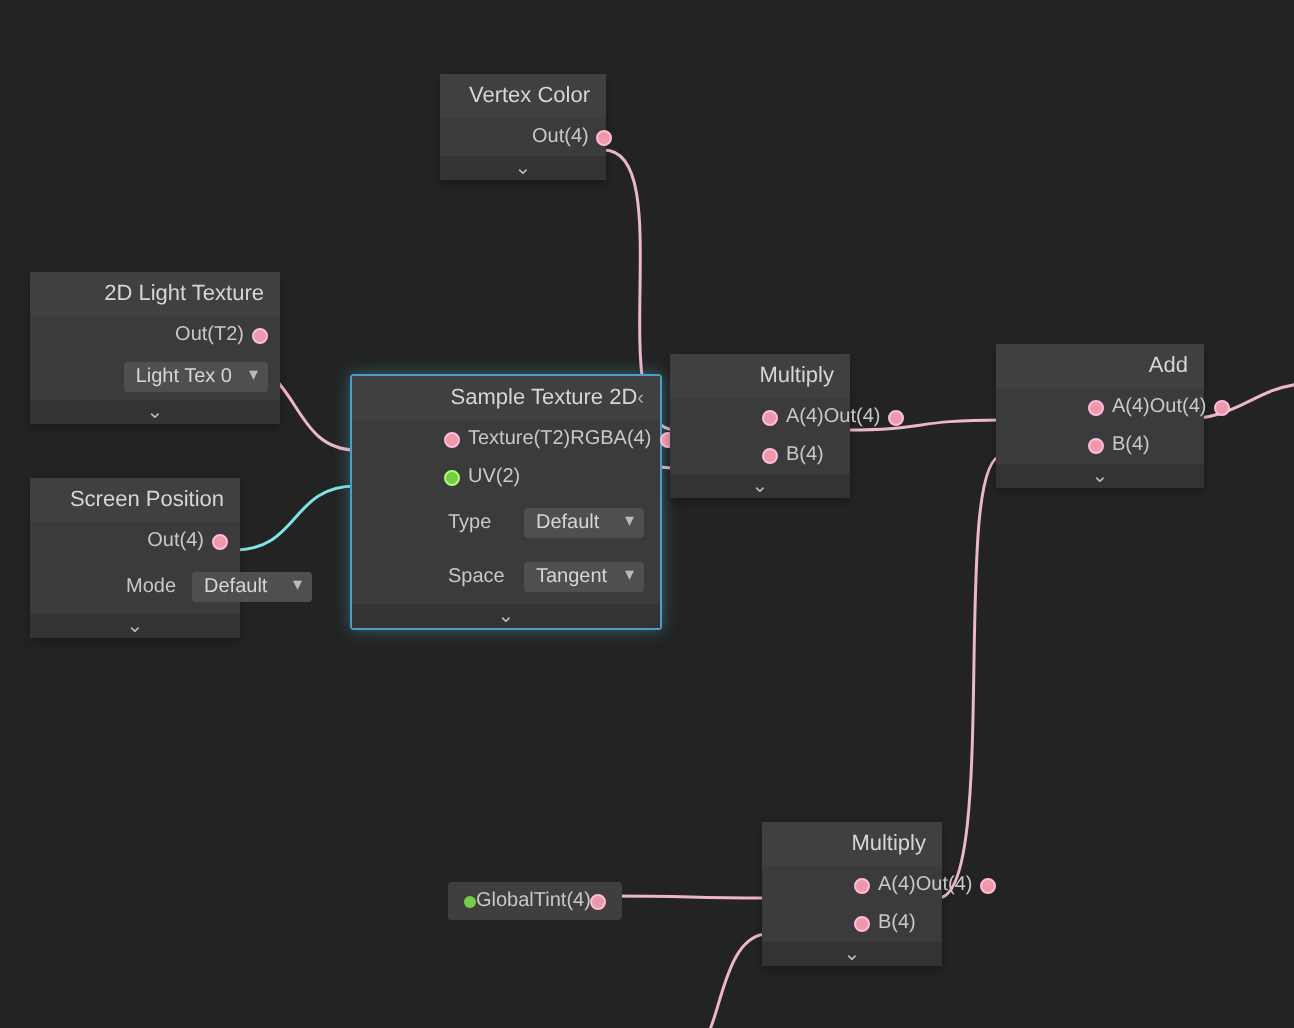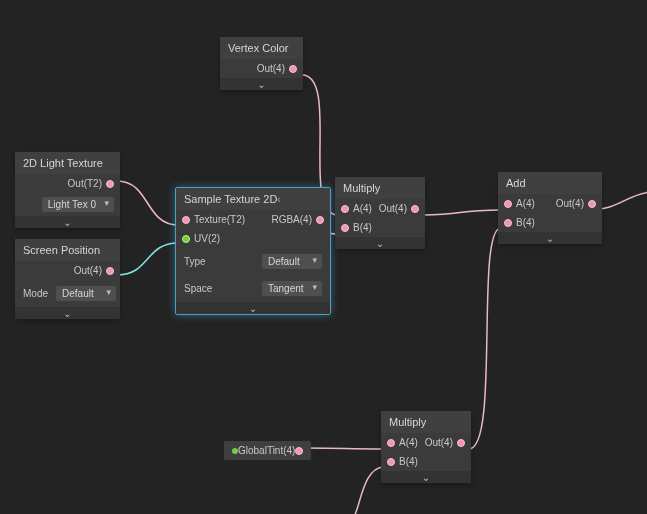--- a/index.html
+++ b/index.html
@@ -23,25 +23,26 @@
   .node.selected {
     border: 1px solid #49a0c4;
     box-shadow: 0 0 8px rgba(73,160,196,0.5);
   }
   .node-header {
     background: #404040;
     padding: 5px 8px;
     font-size: 11px;
     color: #d6d6d6;
     display: flex;
-    justify-content: flex-start;
+    justify-content: flex-end;
     align-items: center;
   }
   .node-body {
     padding: 0;
+    margin-left: 40px;
   }
   .row {
     display: flex;
     justify-content: space-between;
     align-items: center;
     padding: 4px 6px;
     min-height: 18px;
   }
   .row.props { padding: 6px 8px; gap: 8px; }
   .port-label {
@@ -141,21 +142,21 @@
         <span>Out(4)</span>
         <span class="port connected-pink"></span>
       </span>
     </div>
   </div>
   <div class="collapse-bar">
       <span>⌄</span>
     </div>
 </div>
 
-<div class="node" style="left:15px; top:152px; width:105px;">
+<div class="node" style="left:15px; top:136px; width:125px;">
   <div class="node-header">
     <span>2D Light Texture</span>
   </div>
   <div class="node-body">
     <div class="row">
       <span class="port-label out">
         <span>Out(T2)</span>
         <span class="port connected-pink"></span>
       </span>
     </div>

